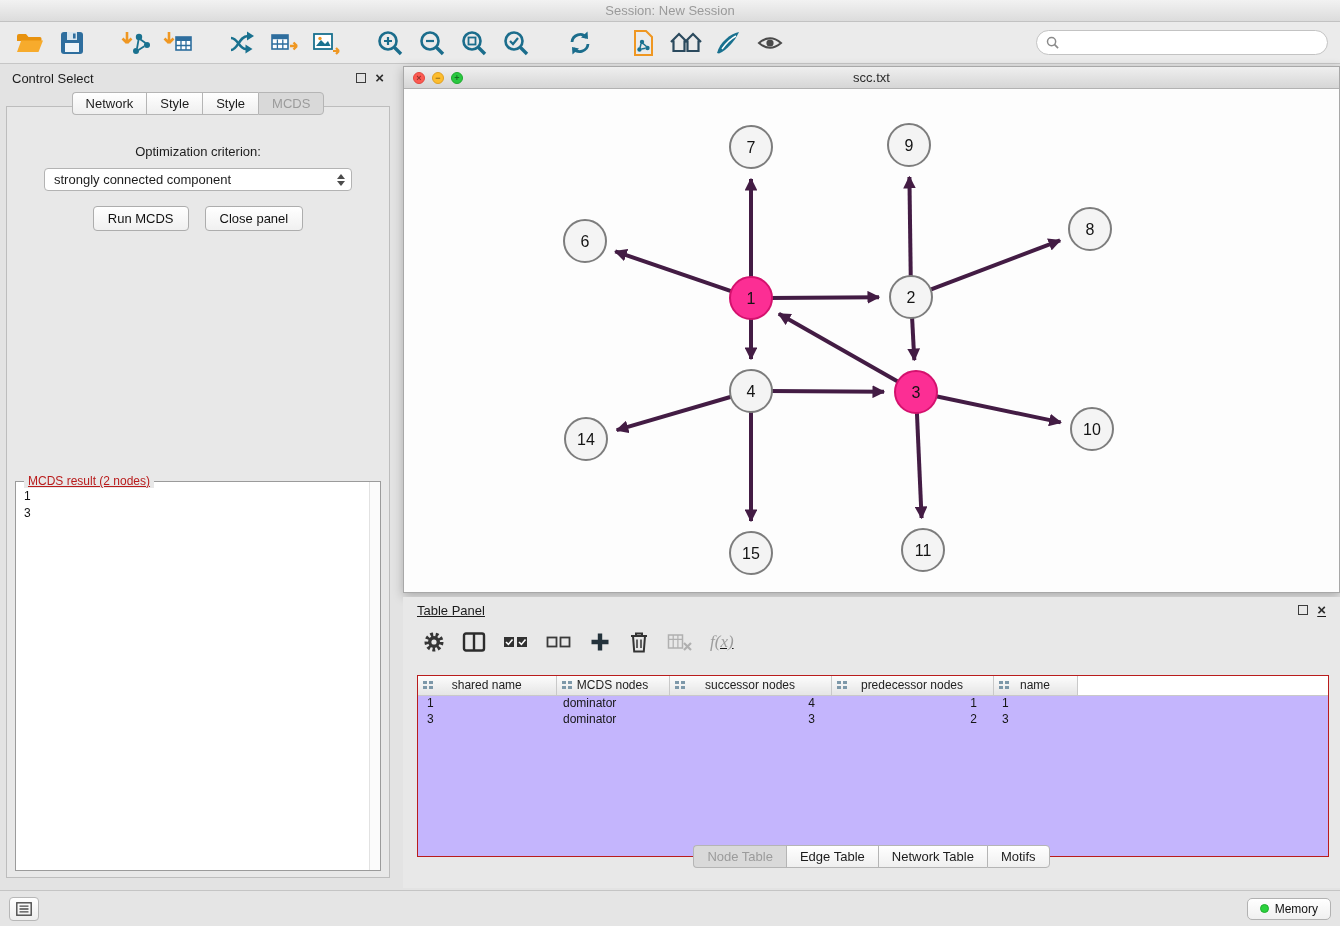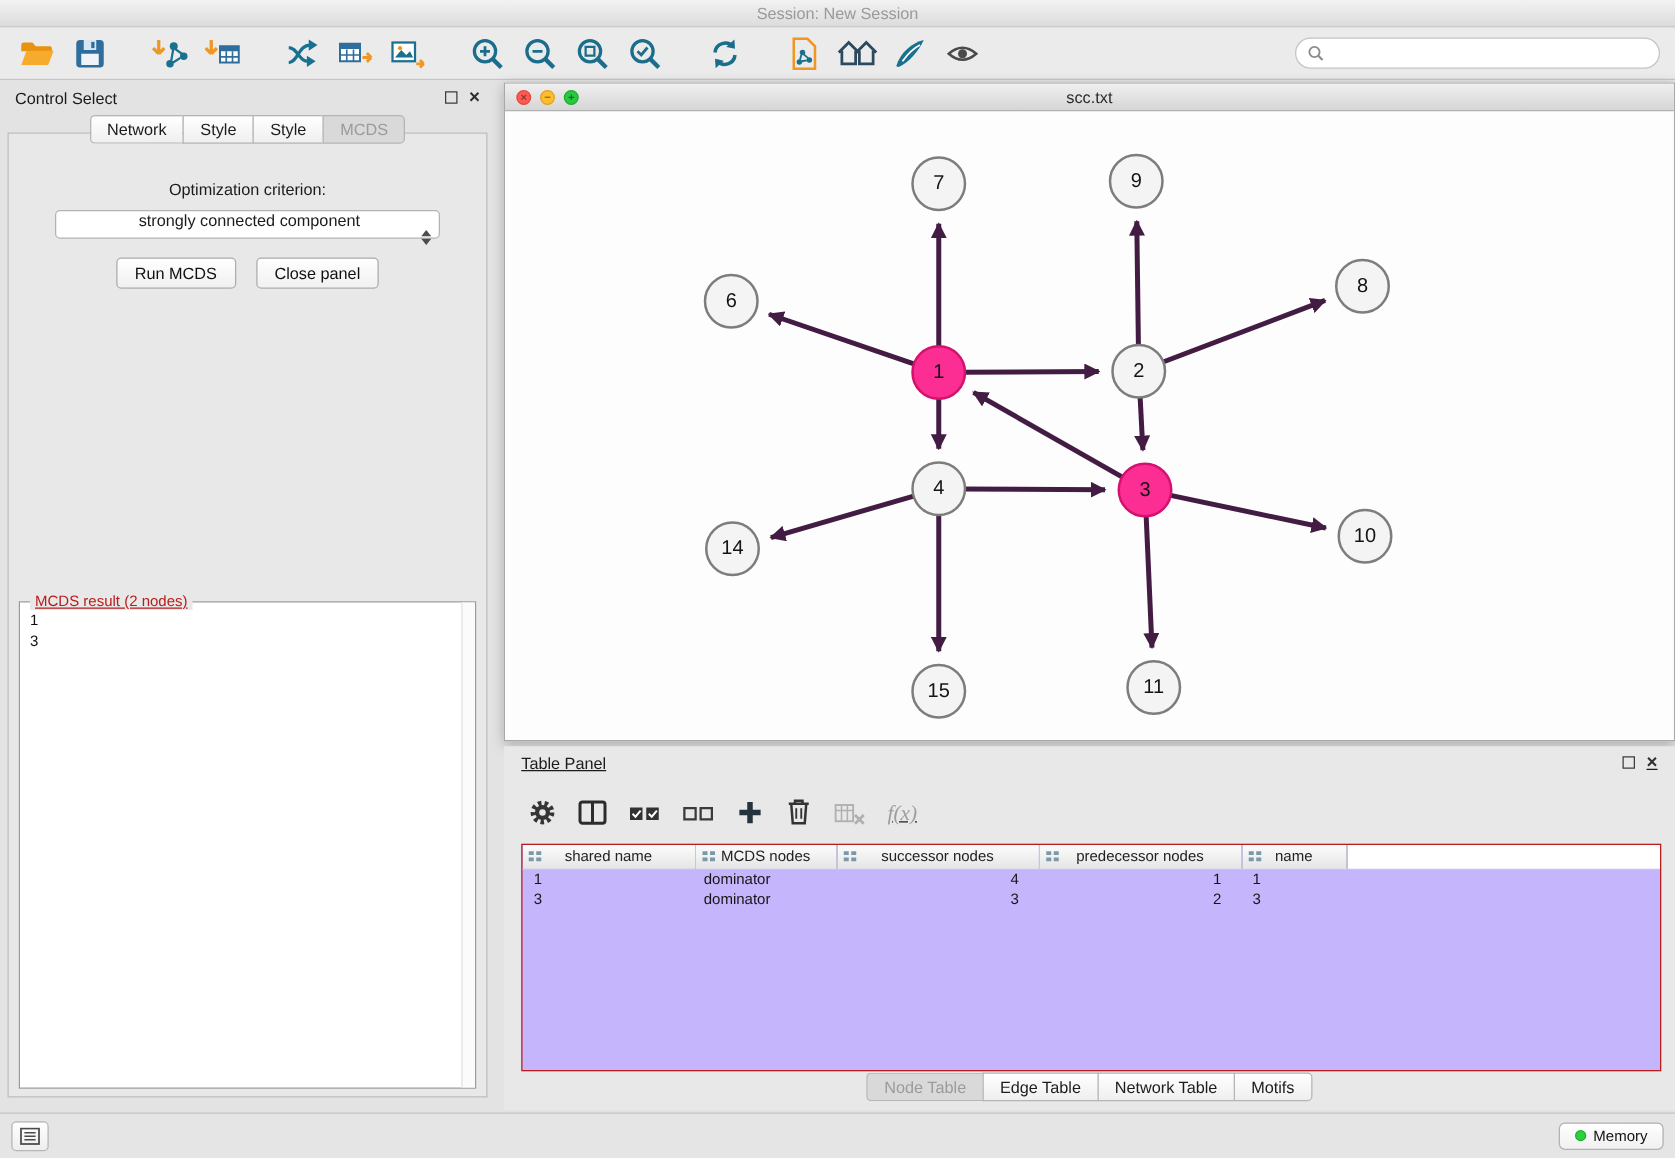--- a/index.html
+++ b/index.html
@@ -43,21 +43,21 @@
   .cp-tab:first-child, .tp-tab:first-child { border-radius:4px 0 0 4px; }
   .cp-tab:last-child, .tp-tab:last-child { border-right:1px solid #b5b5b5; border-radius:0 4px 4px 0; }
   .cp-tab.active, .tp-tab.active { background:#d9d9d9; color:#9b9b9b; }
   .cp-body {
     position:absolute; left:6px; right:6px; top:53px; bottom:4px;
     border:1px solid #bdbdbd; background:#e8e8e8; margin-top:-11px; padding-top:11px;
   }
   .opt-label { text-align:center; margin-top:26px; font-size:13px; }
   .mac-select {
     margin:9px auto 0; width:308px; height:23px; background:#fff; border:1px solid #b3b3b3;
-    border-radius:4px; display:flex; align-items:center; padding:0 6px 0 9px; font-size:13px;flex-direction:column;
+    border-radius:4px; display:flex; align-items:center; padding:0 6px 0 9px; font-size:13px;
   }
   .sel-arrows { margin-left:auto; display:flex; flex-direction:column; gap:2px; align-items:center; }
   .tri-up { width:0; height:0; border-left:4px solid transparent; border-right:4px solid transparent; border-bottom:5px solid #4c4c4c; }
   .tri-down { width:0; height:0; border-left:4px solid transparent; border-right:4px solid transparent; border-top:5px solid #4c4c4c; }
   .btn-row { display:flex; justify-content:center; gap:16px; margin-top:15px; }
   .mac-btn {
     background:linear-gradient(#ffffff,#f0f0f0); border:1px solid #adadad; border-radius:4px;
     font-size:13px; padding:4px 14px; color:#111; font-family:"Liberation Sans", sans-serif; cursor:default;
   }
   .result-box { position:absolute; left:8px; right:8px; top:374px; bottom:6px; border:1px solid #9b9b9b; background:#fff; }
@@ -79,40 +79,40 @@
   .tl.red { background:#fd5a52; border:1px solid #df4840; }
   .tl.red::before { content:"\00D7"; }
   .tl.yellow { background:#fdbd2e; border:1px solid #dfa023; }
   .tl.yellow::before { content:"\2212"; }
   .tl.green { background:#29c840; border:1px solid #1fa92f; }
   .tl.green::before { content:"+"; }
   #graph-svg { display:block; background:#fdfdfd; }
   
   .table-panel { position:absolute; left:403px; top:597px; width:937px; height:291px; background:#e8e8e8;text-decoration:underline; }
   .tp-header { height:26px; display:flex; align-items:center; padding:0 14px; font-size:13px; }
-  .tp-toolbar { height:38px; display:flex; align-items:flex-end; gap:17px; padding-left:20px; }
+  .tp-toolbar { height:38px; display:flex; align-items:center; gap:17px; padding-left:20px; }
   .tp-tbtn { background:transparent; border:none; display:flex; align-items:center; justify-content:center; cursor:default; }
   .fx-label { font-family:"Liberation Serif", serif; font-style:italic; font-size:17px; color:#9d9d9d; }
   .tp-table-wrap {
     position:absolute; left:14px; right:11px; top:78px; height:182px;
     background:#c4b5fd; border:1px solid #b91c1c; overflow:hidden;
   }
   table { border-collapse:collapse; table-layout:fixed; width:100%; }
   th {
     height:19px; background:linear-gradient(#fcfcfc,#e5e5e5);
     border-right:1px solid #c9c9c9; border-bottom:1px solid #c9c9c9;
     font-weight:normal; font-size:12px; color:#222; position:relative; text-align:center;
   }
   th .colicon { position:absolute; left:4px; top:4px; }
   th.cfill { background:#fff; border-right:none; border-bottom:1px solid #c9c9c9; }
   td { height:16px; font-size:12px; color:#161616; white-space:nowrap; overflow:hidden; }
   td.c0 { padding-left:9px; } td.c1 { padding-left:7px; }
   td.c2 { text-align:right; padding-right:16px; } td.c3 { text-align:right; padding-right:16px; }
   td.c4 { padding-left:9px; }
-  .tp-tabs { position:absolute; bottom:7px; left:0; right:0; display:flex; justify-content:center; }
+  .tp-tabs { position:absolute; bottom:20px; left:0; right:0; display:flex; justify-content:center; }
   
   .statusbar {
     position:absolute; left:0; right:0; bottom:0; height:36px; background:#e5e5e5;
     border-top:1px solid #c4c4c4; display:flex; align-items:center; padding:0 9px;
   }
   .status-left-btn { width:30px; height:24px; border:1px solid #b7b7b7; border-radius:4px;
     background:linear-gradient(#fff,#eee); display:flex; align-items:center; justify-content:center; }
   .memory-btn { margin-left:auto; display:flex; align-items:center; gap:6px;
     border:1px solid #b2b2b2; border-radius:5px; background:linear-gradient(#fff,#f0f0f0);
     padding:3px 12px; font-size:12px; color:#111; font-family:"Liberation Sans", sans-serif; }

